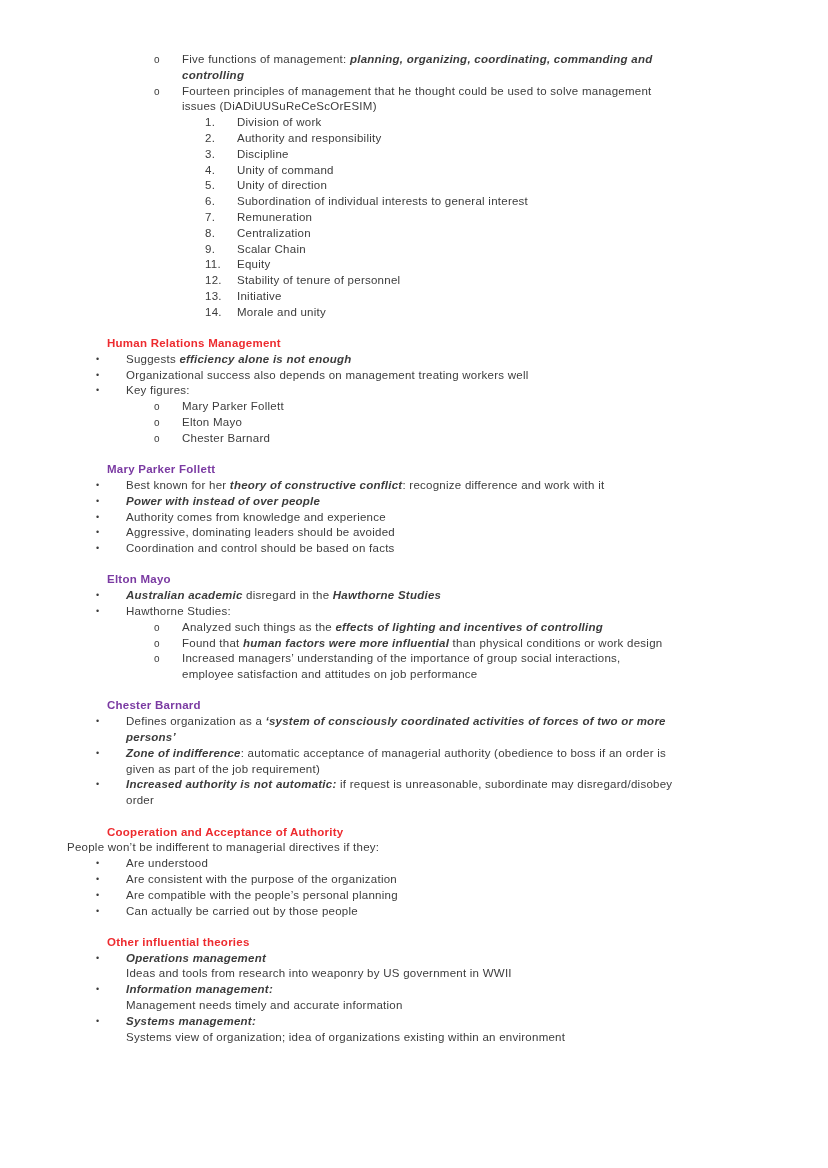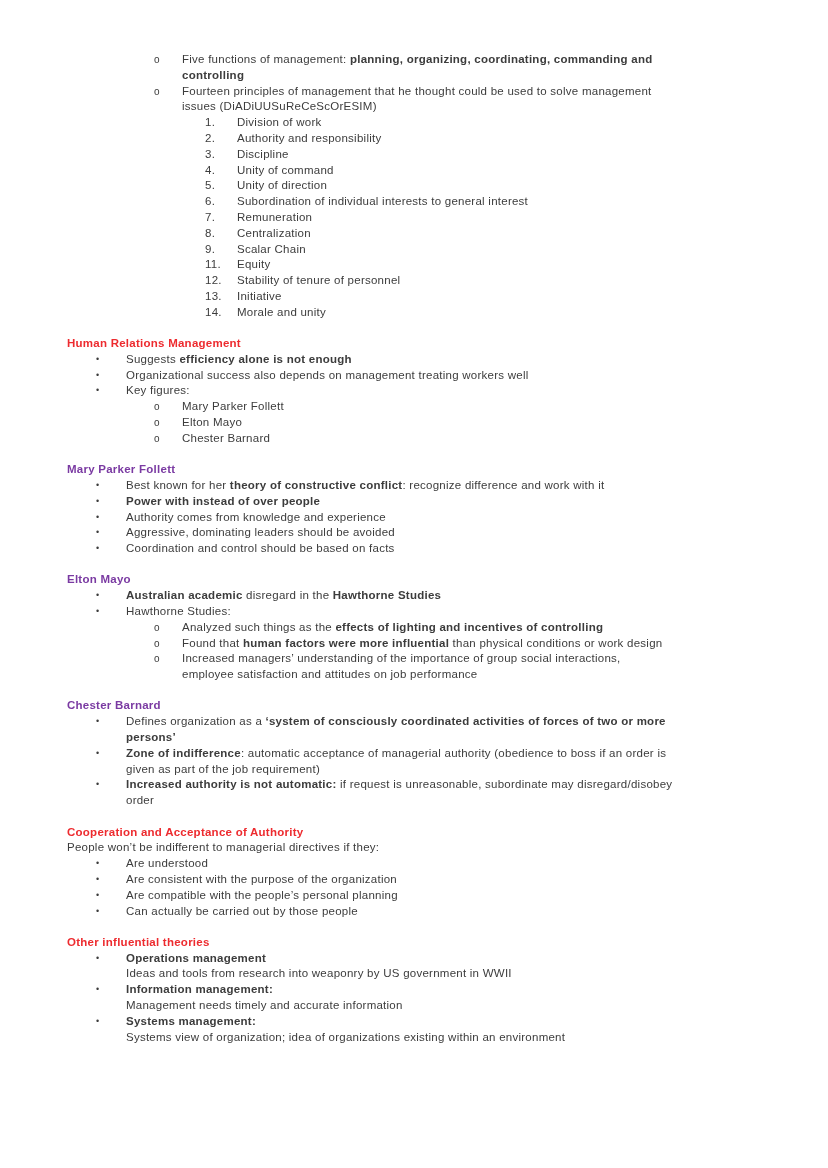--- a/index.html
+++ b/index.html
@@ -12,33 +12,33 @@
     color:#3c3c3c;
   }
   .content{padding:52px 0 0 67px;}
   .section + .section{margin-top:15.5px;}
   .heading,.row{
     font-size:11.5px;
     line-height:15.8px;
     letter-spacing:0.25px;
     white-space:nowrap;
   }
-  .heading{font-weight:bold;}
+  .heading{font-weight:bold;margin-left:40px;}
   .heading.red{color:#ed2b2f;}
   .heading.purple{color:#7a3aa2;}
   .row{position:relative;}
   .row.plain{padding-left:0;}
   .row.l1,.row.c1{padding-left:59px;}
   .row.l2,.row.c2{padding-left:115px;}
   .row.num{padding-left:170px;}
   .bul{position:absolute;top:0;line-height:15.8px;}
   .bul.disc{left:29px;font-size:9px;}
   .bul.circle{left:87px;font-size:10px;}
   .bul.numlab{left:138px;}
-  .b{font-weight:bold;}
+  .b{font-weight:bold;font-style:italic;}
 </style>
 </head>
 <body>
 
 <div class="page">
   <div class="content">
       <div class="section">
         <div class="row l2"><span class="bul circle">o</span><span>Five functions of management: </span><span class="b">planning, organizing, coordinating, commanding and</span></div>
         <div class="row c2"><span class="b">controlling</span></div>
         <div class="row l2"><span class="bul circle">o</span><span>Fourteen principles of management that he thought could be used to solve management</span></div>

